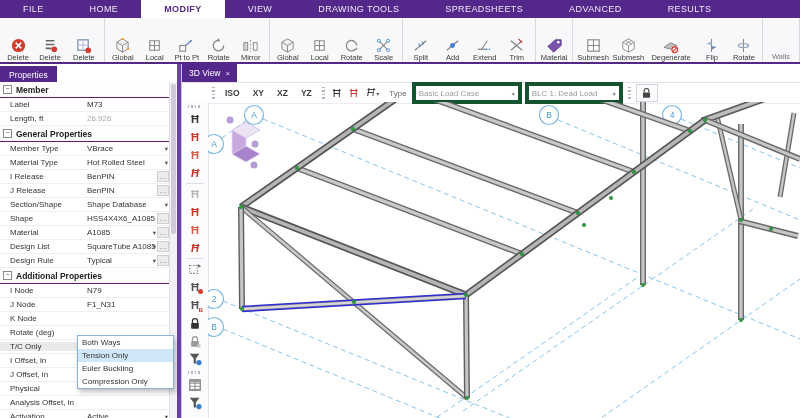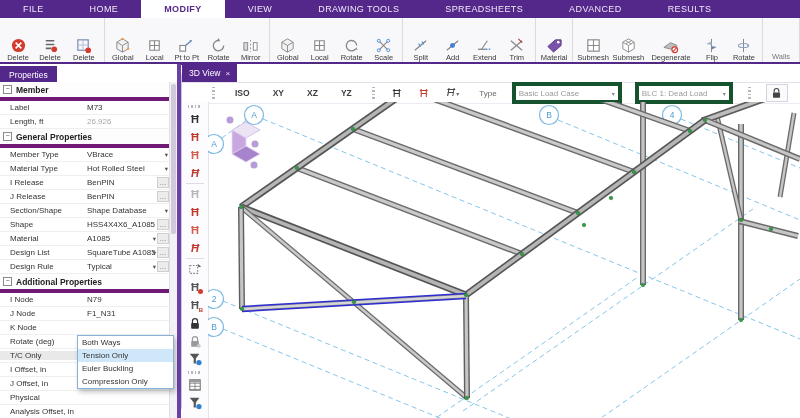--- a/index.html
+++ b/index.html
@@ -19,46 +19,46 @@
   .rbtn svg{width:17px;height:17px;margin-bottom:0px;flex:none;}
   .rbtn .arr{color:#555;font-size:6px;}
   .gname{font-size:7.5px;color:#7a7580;text-align:center;height:11px;line-height:11px;}
   .rspacer{flex:1;}
   
   .props{position:absolute;left:0;top:64px;width:177px;bottom:0;background:#fff;border-right:4px solid #6b41a5;text-decoration:underline;}
   .ptabrow{height:18px;background:#fff;border-bottom:1px solid #e4e0ea;}
   .ptab{display:inline-flex;align-items:center;height:18px;padding:0 9px;background:#54278b;color:#fff;font-size:8.5px;}
   .prows{position:absolute;left:0;top:18px;right:7px;bottom:0;overflow:hidden;}
   .phdr{height:15px;display:flex;align-items:center;font-size:8.5px;font-weight:bold;color:#222;
-        border-bottom:4px solid #701a75;padding-left:3px;background:#fdfdfd;}
+        border-bottom:1px solid #701a75;padding-left:3px;background:#fdfdfd;}
   .pmark{display:inline-block;width:7px;height:7px;border:1px solid #8a8a8a;margin-right:4px;
          font-size:7px;line-height:6px;text-align:center;color:#555;background:#fff;font-weight:normal;}
   .prow{height:13px;display:flex;align-items:center;font-size:8px;border-bottom:1px solid #efefef;color:#333;}
   .plabel{width:74px;padding-left:10px;white-space:nowrap;overflow:hidden;}
   .pvalue{flex:1;position:relative;padding-left:3px;white-space:nowrap;overflow:hidden;height:100%;
           display:flex;align-items:center;}
   .muted{color:#a9a9a9;}
   .ca{position:absolute;right:2px;top:0;bottom:0;display:flex;align-items:center;font-size:6.5px;color:#555;}
   .eb{position:absolute;right:1px;top:1px;bottom:1px;width:10px;background:#ececec;border:1px solid #cfcfcf;
       font-size:7px;color:#666;display:flex;align-items:center;justify-content:center;}
   .eb + .ca{right:14px;}
   .selrow .plabel{background:#e9e9e9;}
   .selrow .pvalue{background:#e2f0fb;border:1px solid #7ab0dd;}
   .pscroll{position:absolute;right:0;top:18px;bottom:0;width:7px;background:#f3f1f6;border-left:1px solid #e2dee8;}
   .pthumb{position:absolute;left:1px;right:1px;top:2px;height:150px;background:#cfc9d9;border-radius:2px;}
   .pdrop{position:absolute;left:77px;top:271px;width:95px;background:#fff;border:1px solid #8ab2d8;
          box-shadow:2px 3px 5px rgba(0,0,0,.25);z-index:5;}
   .pdropitem{height:13px;display:flex;align-items:center;padding-left:4px;font-size:8px;color:#333;}
   .pdropitem.hl{background:#cfe7f8;}
   
-  .view{position:absolute;left:181px;top:64px;right:0;bottom:0;background:#fff;border-left:1px solid #cdc3dd;border-radius:13px;}
+  .view{position:absolute;left:181px;top:64px;right:0;bottom:0;background:#fff;border-left:1px solid #cdc3dd;}
   .vtabrow{height:18px;background:#fff;border-bottom:1px solid #e4e0ea;display:flex;}
   .vtab{display:inline-flex;align-items:center;height:18px;padding:0 7px;background:#54278b;color:#fff;font-size:8.5px;gap:5px;}
   .vtab .x{font-size:8px;color:#e7ddf5;}
-  .vtoolbar{height:20px;display:flex;align-items:center;gap:13px;padding-left:28px;border-bottom:1px solid #eeeaf3;background:#fff;font-size:9px;color:#444;}
+  .vtoolbar{height:20px;display:flex;align-items:center;gap:3px;padding-left:28px;border-bottom:1px solid #eeeaf3;background:#fff;font-size:9px;color:#444;}
   .grip{width:3px;height:12px;background:repeating-linear-gradient(#b9b4c2 0 1.5px,transparent 1.5px 3.5px);margin:0 2px;flex:none;}
   .vbtn{padding:1px 4px;font-size:8.5px;font-weight:bold;color:#3c3c3c;border:1px solid transparent;cursor:default;flex:none;}
   .hbtn{font-size:11px;line-height:12px;padding:0 3px;flex:none;cursor:default;}
   .typelbl{font-size:8px;color:#666;margin:0 2px 0 4px;flex:none;}
   .combo{height:14px;border:4px solid #14532d;background:#fff;color:#9a9a9a;font-size:8px;
          display:flex;align-items:center;padding:0 3px;position:relative;flex:none;}
   .combo .cararea{margin-left:auto;font-size:6px;color:#888;padding-left:4px;}
   .lockbtn{width:20px;height:16px;border:1px solid #d6d2de;display:flex;align-items:center;justify-content:center;flex:none;background:#fbfafc;}
   
   .lstrip{position:absolute;left:0;top:38px;width:26px;bottom:0;background:#fcfbfd;border-right:1px solid #e6e2ec;

